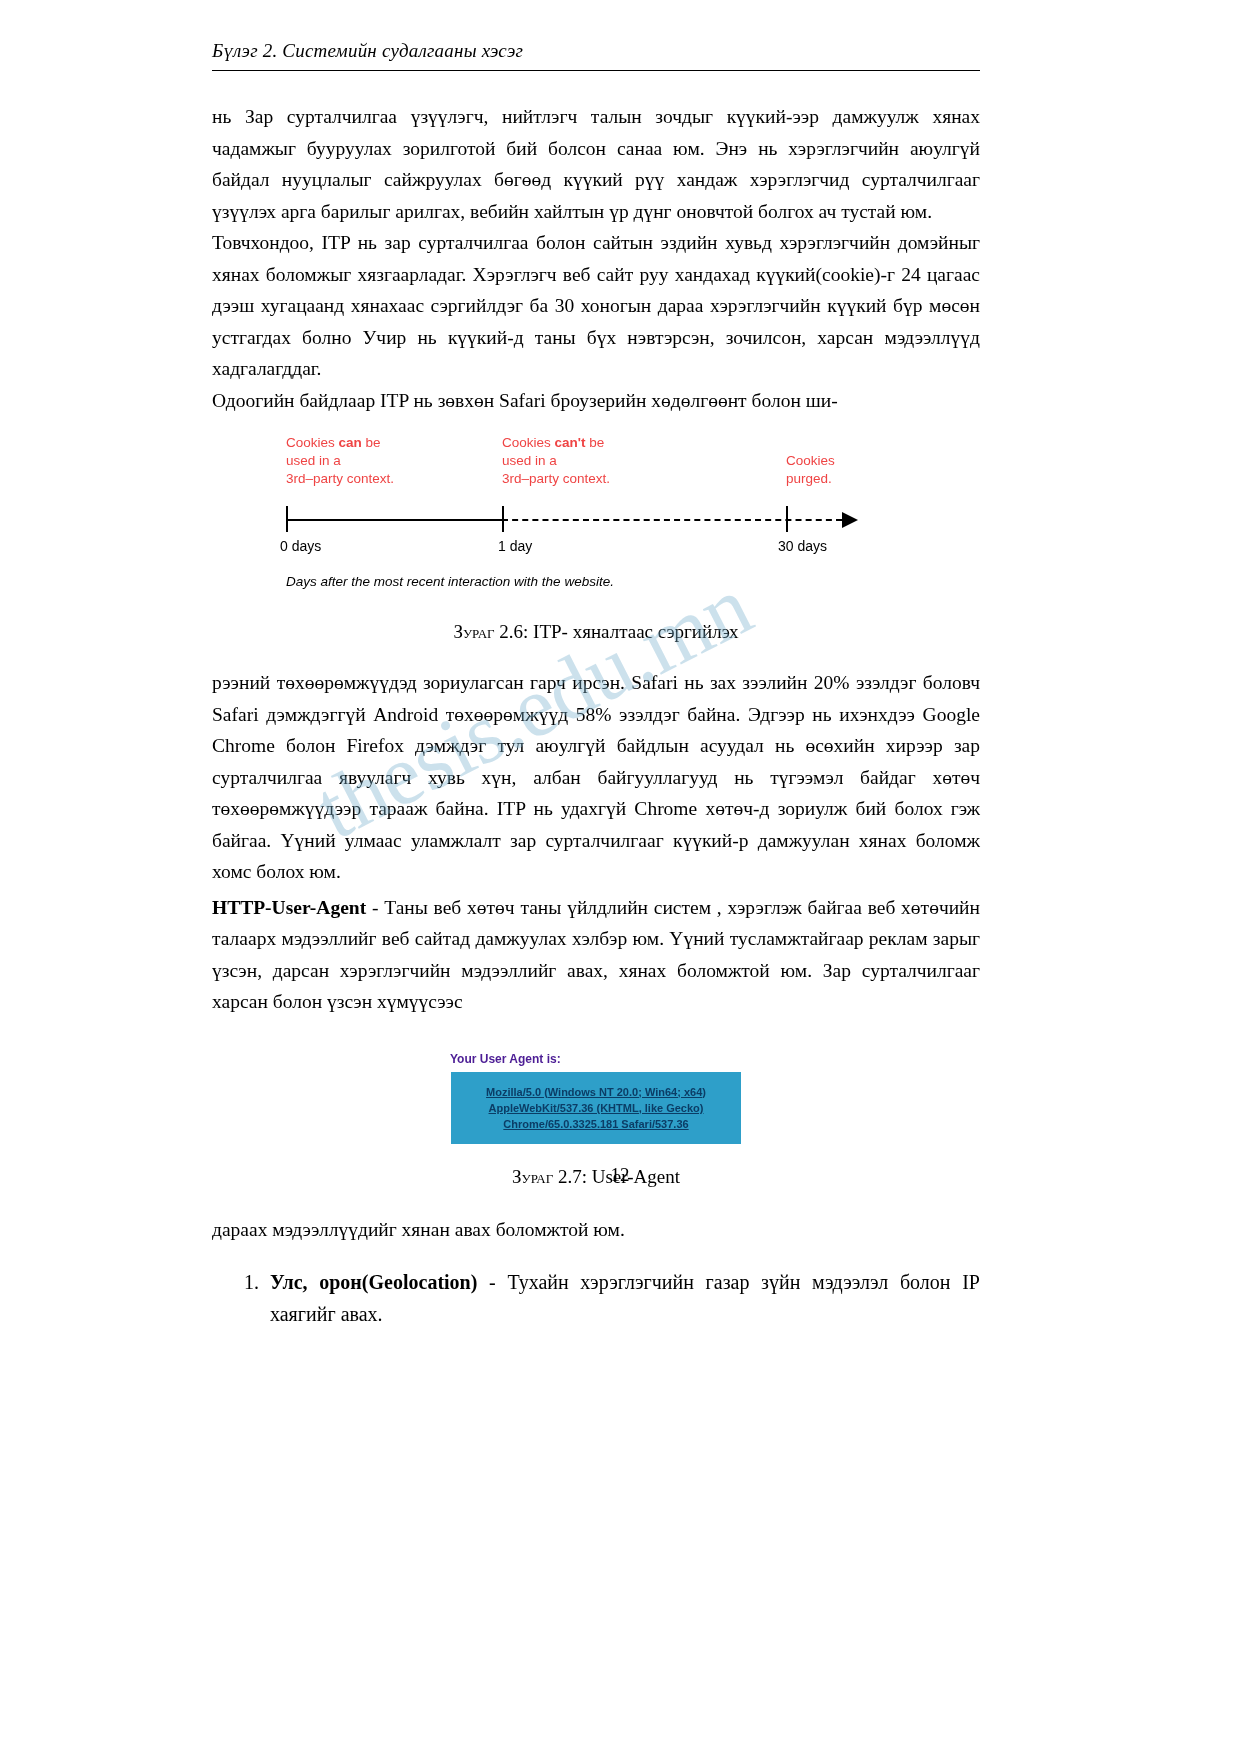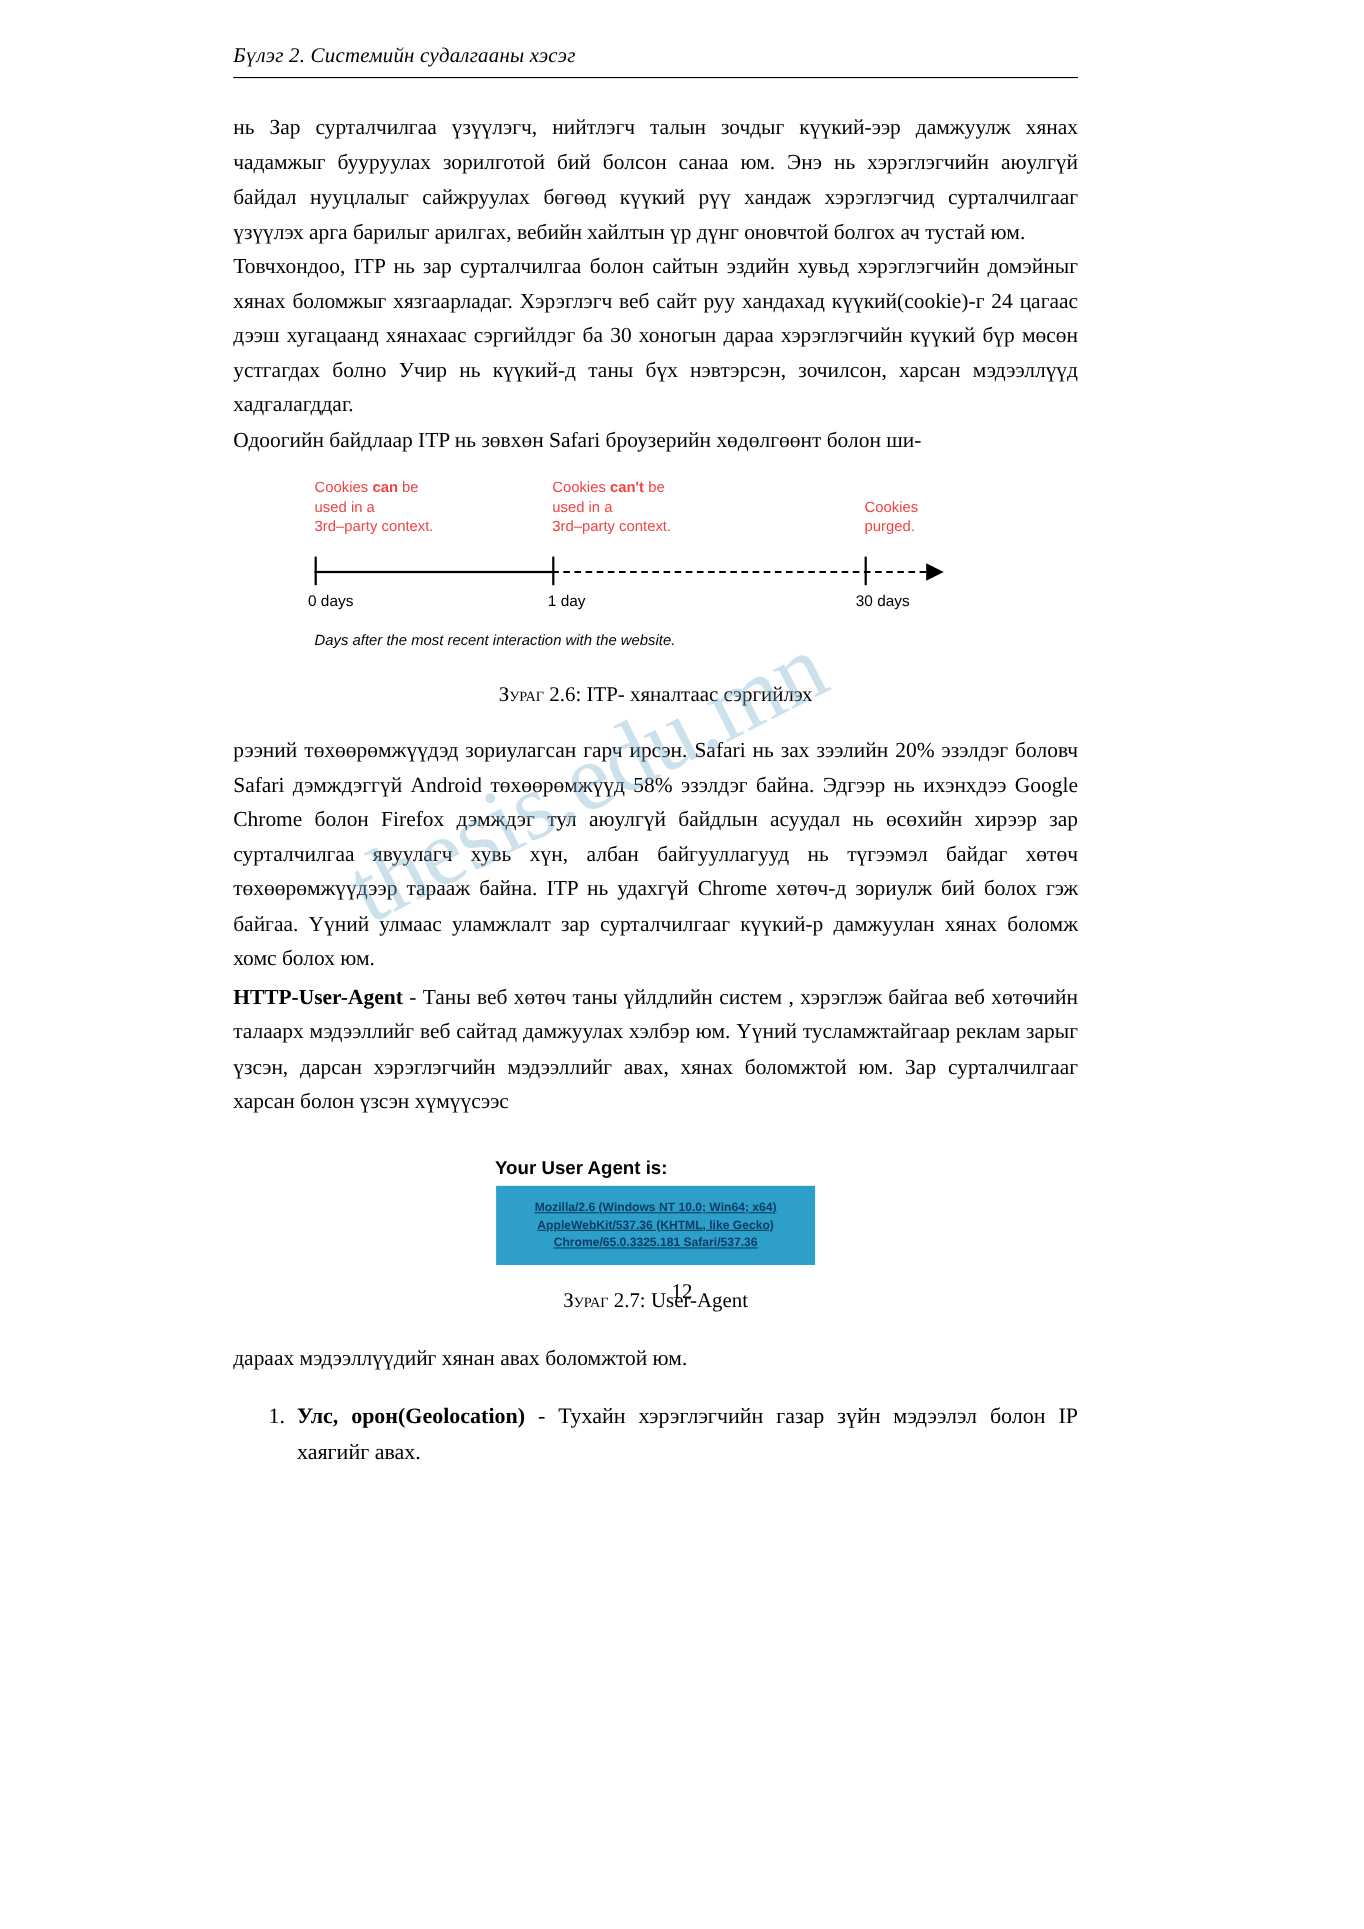--- a/index.html
+++ b/index.html
@@ -130,22 +130,22 @@
   .figcaption .num { font-variant: small-caps; }
   .figcaption .txt { font-variant: normal; }
   
   .fig27 {
     margin-top: 34px;
     text-align: center;
   }
   .ua-title {
     font-family: "Liberation Sans", sans-serif;
     font-weight: bold;
-    font-size: 17px;
-    color: #000000;
+    font-size: 12px;
+    color: #4c1d95;
     text-align: left;
     margin-left: 238px;
     margin-bottom: 6px;
   }
   .ua-box {
     width: 290px;
     margin: 0 auto;
     background: #2e9fc9;
     padding: 12px 10px;
     box-sizing: border-box;
@@ -247,21 +247,21 @@
       <span class="num">Зураг 2.6:</span><span class="txt"> ITP- хяналтаас сэргийлэх</span>
     </div>
 
     <p class="body" style="margin-top:24px;">рээний төхөөрөмжүүдэд зориулагсан гарч ирсэн. Safari нь зах зээлийн 20% эзэлдэг боловч Safari дэмждэггүй Android төхөөрөмжүүд 58% эзэлдэг байна. Эдгээр нь ихэнхдээ Google Chrome болон Firefox дэмждэг тул аюулгүй байдлын асуудал нь өсөхийн хирээр зар сурталчилгаа явуулагч хувь хүн, албан байгууллагууд нь түгээмэл байдаг хөтөч төхөөрөмжүүдээр тарааж байна. ITP нь удахгүй Chrome хөтөч-д зориулж бий болох гэж байгаа. Үүний улмаас уламжлалт зар сурталчилгааг күүкий-р дамжуулан хянах боломж хомс болох юм.</p>
 
     <p class="body indent-big" style="margin-top:4px;"><b>HTTP-User-Agent</b><span> - Таны веб хөтөч таны үйлдлийн систем , хэрэглэж байгаа веб хөтөчийн талаарх мэдээллийг веб сайтад дамжуулах хэлбэр юм. Үүний тусламжтайгаар реклам зарыг үзсэн, дарсан хэрэглэгчийн мэдээллийг авах, хянах боломжтой юм. Зар сурталчилгааг харсан болон үзсэн хүмүүсээс</span></p>
 
     <div class="fig27">
       <div class="ua-title">Your User Agent is:</div>
       <div class="ua-box">
-        <div class="ua-line">Mozilla/2.6 (Windows NT 10.0; Win64; x64)</div>
+        <div class="ua-line">Mozilla/5.0 (Windows NT 20.0; Win64; x64)</div>
         <div class="ua-line">AppleWebKit/537.36 (KHTML, like Gecko)</div>
         <div class="ua-line">Chrome/65.0.3325.181 Safari/537.36</div>
       </div>
     </div>
 
     <div class="figcaption">
       <span class="num">Зураг 2.7:</span><span class="txt"> User-Agent</span>
     </div>
 
     <p class="body" style="margin-top:26px;">дараах мэдээллүүдийг хянан авах боломжтой юм.</p>

